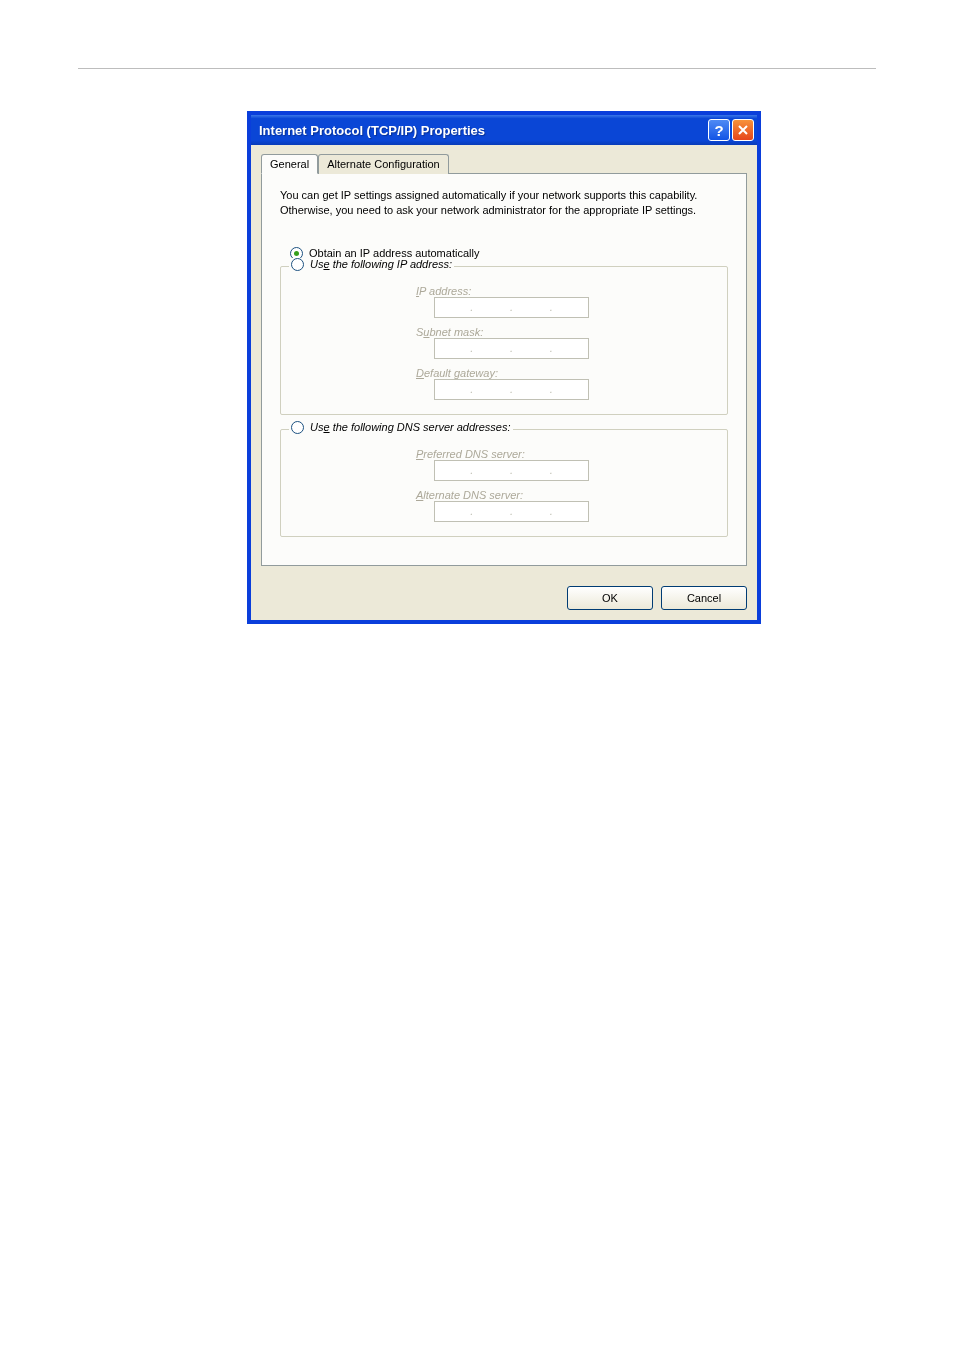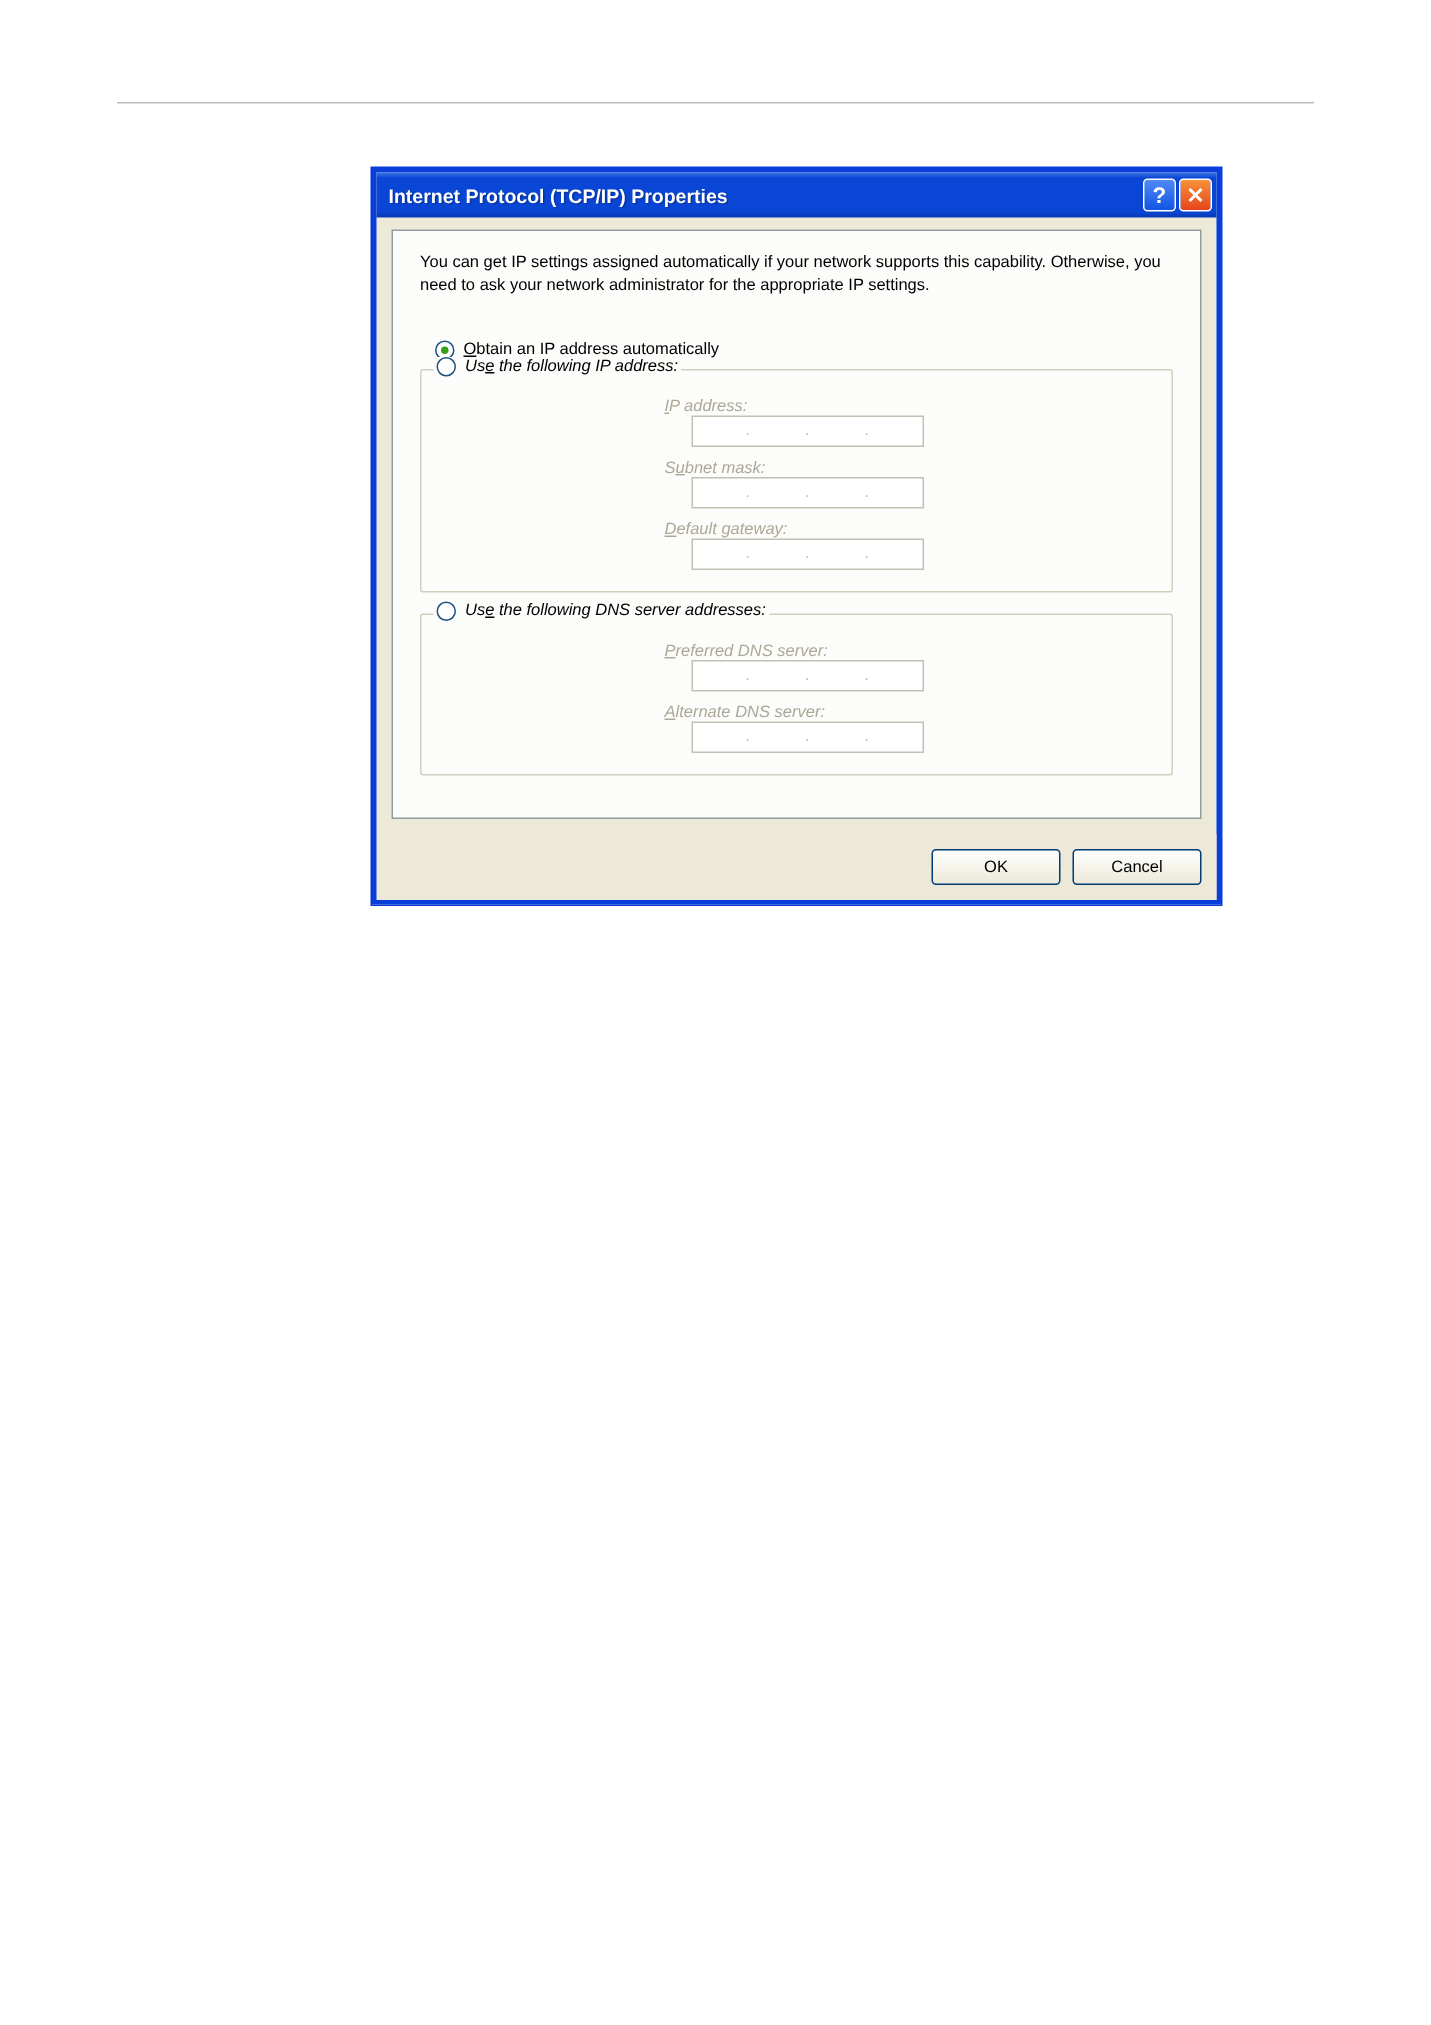--- a/index.html
+++ b/index.html
@@ -16,21 +16,21 @@
       top: 68px;
       left: 78px;
       right: 78px;
       height: 1px;
       background: #bdbdbd;
     }
     .dialog {
       position: absolute;
       top: 112px;
       left: 248px;
-      width: 566px;
+      width: 512px;
       border: 3px solid #0a3edb;
       background: #ece9d8;
       box-shadow: 0 0 0 1px #0a3edb;
     }
     .titlebar {
       height: 30px;
       background: linear-gradient(to bottom, #3a77e8 0%, #0a46d6 12%, #0a46d6 85%, #083bb8 100%);
       display: flex;
       align-items: center;
       padding: 0 3px 0 8px;
@@ -205,20 +205,24 @@
       <span>?</span>
     </div>
     <div class="title-btn close-btn">
       <svg width="10" height="10" viewBox="0 0 10 10">
           <path d="M1 1 L9 9 M9 1 L1 9" stroke="#fff" stroke-width="2" fill="none"></path>
         </svg>
     </div>
   </div>
 
   <div class="dialog-body">
+    <div class="tabstrip">
+      <div class="tab active">General</div>
+      <div class="tab">Alternate Configuration</div>
+    </div>
     <div class="tab-panel">
       <p class="intro-text">You can get IP settings assigned automatically if your network supports this capability. Otherwise, you need to ask your network administrator for the appropriate IP settings.</p>
 
       <div class="radio-row above-group">
         <span class="radio selected"></span>
         <span class="radio-label"><u>O</u><span>btain an IP address automatically</span></span>
       </div>
 
       <fieldset class="group">
         <div class="radio-row legend-row">

